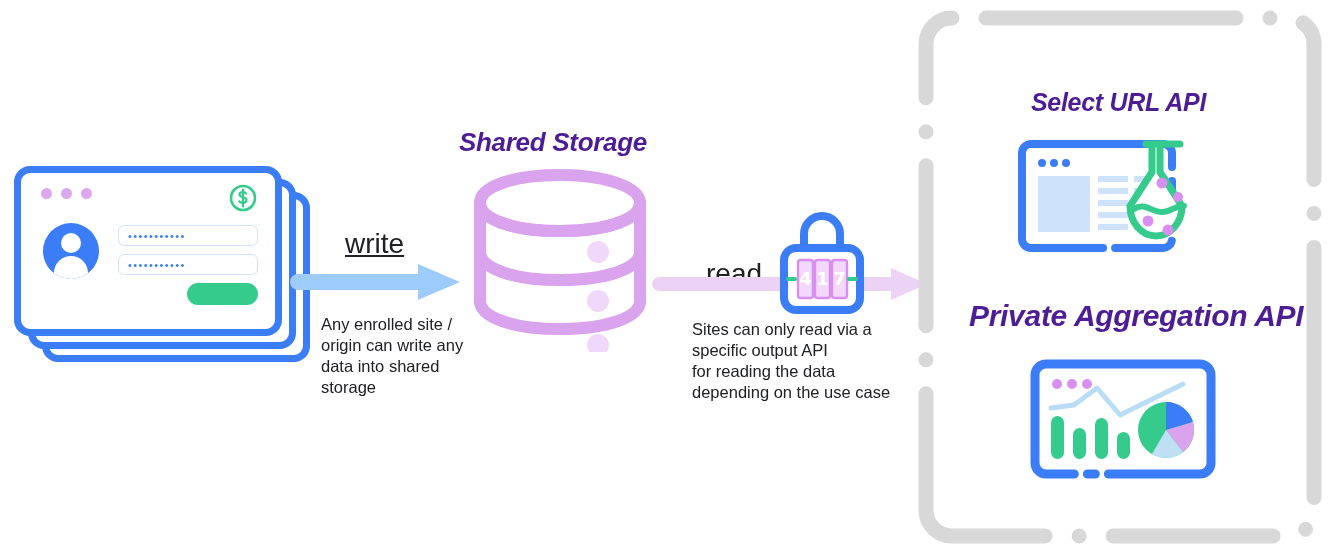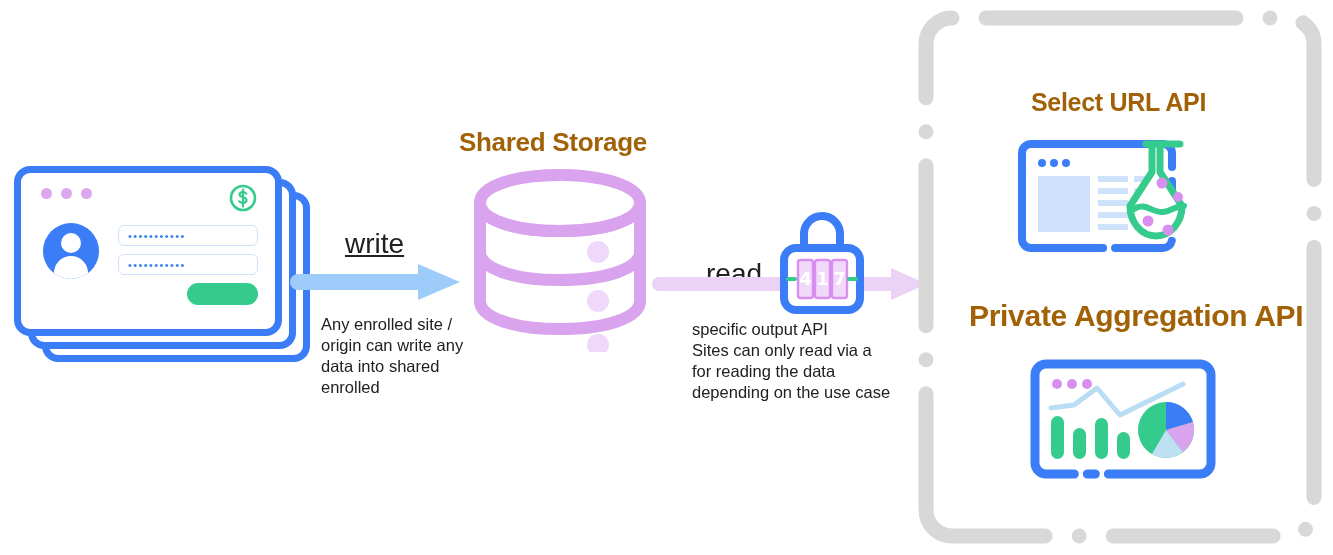--- a/index.html
+++ b/index.html
@@ -17,23 +17,24 @@
     height: 555px;
     background: #ffffff;
     overflow: hidden;
   }
   .abs { position: absolute; }
 
   
   .heading {
     font-family: "Liberation Sans", sans-serif;
     font-weight: bold;
-    color: #a16207;
+    color: #4c1d95;
     letter-spacing: -0.3px;
     white-space: nowrap;
+    font-style: italic;
   }
   .arrow-label {
     font-family: "Liberation Sans", sans-serif;
     font-weight: normal;
     color: #202124;
     font-size: 28px;
     white-space: nowrap;
     text-decoration: underline;
   }
   .caption {
@@ -158,21 +159,21 @@
   <div class="abs arrow-label" id="write-label" style="left:345px; top:228px;">write</div>
 
   <svg class="arrow-svg" style="left:290px; top:262px;" width="175" height="40" viewBox="0 0 175 40">
     <path d="M8 12 H128 V2 L170 20 L128 38 V28 H8 a8 8 0 0 1 0 -16 Z" fill="#9dcbfa"></path>
   </svg>
 
   <div class="abs caption" id="write-caption" style="left:293px; top:314px; width:180px;">
     <div>Any enrolled site /</div>
     <div>origin can write any</div>
     <div>data into shared</div>
-    <div>enrolled</div>
+    <div>storage</div>
   </div>
 
   <div class="abs heading" id="storage-title" style="left:459px; top:127px; font-size:26px;">Shared Storage</div>
 
   <svg id="cylinder" class="abs" width="180" height="185" viewBox="0 0 180 185">
     <g fill="none" stroke="#d9a3ed" stroke-width="12" stroke-linecap="round">
 
       <path d="M90 8 C 42 8 10 20 10 36 C 10 52 42 64 90 64"></path>
       <path d="M94 8 C 140 9 170 21 170 36 C 170 52 138 64 90 64"></path>
 
@@ -209,22 +210,22 @@
       <text x="27.5" y="81" font-family="DejaVu Sans, sans-serif" font-size="18" font-weight="bold" fill="#ffffff" text-anchor="middle">4</text>
       <text x="44.5" y="81" font-family="DejaVu Sans, sans-serif" font-size="18" font-weight="bold" fill="#ffffff" text-anchor="middle">1</text>
       <text x="61.5" y="81" font-family="DejaVu Sans, sans-serif" font-size="18" font-weight="bold" fill="#ffffff" text-anchor="middle">7</text>
     </g>
 
     <line x1="10" y1="75" x2="17" y2="75" stroke="#35cb8c" stroke-width="4" stroke-linecap="round"></line>
     <line x1="71" y1="75" x2="78" y2="75" stroke="#35cb8c" stroke-width="4" stroke-linecap="round"></line>
   </svg>
 
   <div class="abs caption" id="read-caption" style="left:664px; top:319px; width:250px;">
+    <div>Sites can only read via a</div>
     <div>specific output API</div>
-    <div>Sites can only read via a</div>
     <div>for reading the data</div>
     <div>depending on the use case</div>
   </div>
 
   <svg id="right-panel" class="abs" width="408" height="538" viewBox="0 0 408 538">
     <rect x="10" y="10" width="388" height="518" rx="26" fill="none" stroke="#d8d8d8" stroke-width="15" stroke-linecap="round" stroke-dasharray="0 34 250 34 0 34 160 34 0 34 250 34 0 34 160 34"></rect>
   </svg>
 
   <div class="abs heading" id="select-url-title">Select URL API</div>
 

